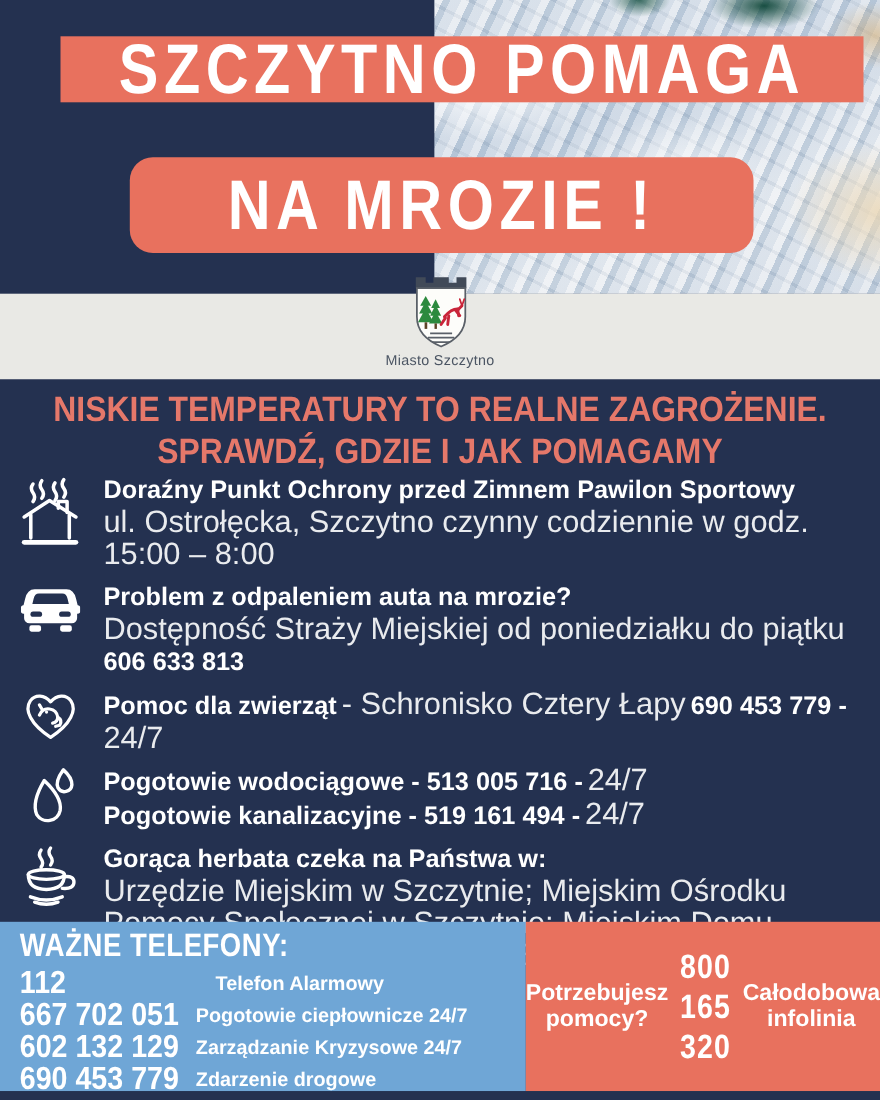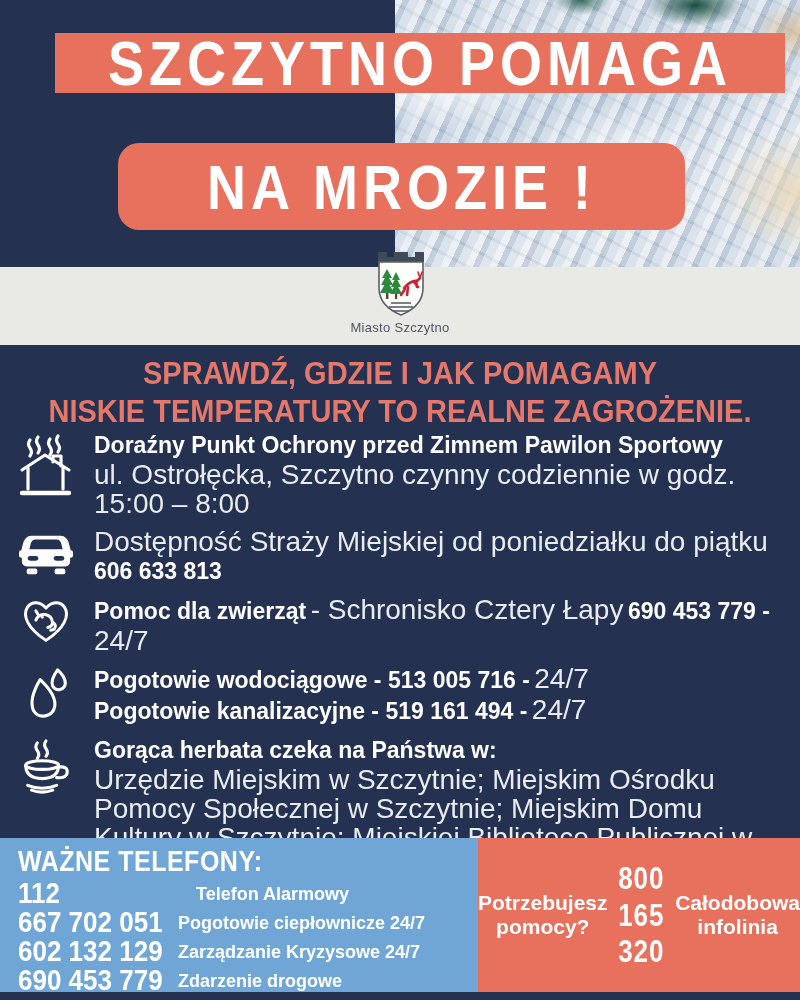--- a/index.html
+++ b/index.html
@@ -118,22 +118,22 @@
         <path d="M20,53 h20"></path>
           <path d="M18,57 h24"></path>
           <path d="M22,61 h16"></path>
       </g>
     </svg>
     <div class="crest-label">Miasto Szczytno</div>
   </div>
 
   <div class="main">
     <div class="headline">
+      <div><span class="cond">NISKIE TEMPERATURY TO REALNE ZAGROŻENIE.</span></div>
       <div><span class="cond">SPRAWDŹ, GDZIE I JAK POMAGAMY</span></div>
-      <div><span class="cond">NISKIE TEMPERATURY TO REALNE ZAGROŻENIE.</span></div>
     </div>
 
     <div class="list">
 
       <div class="item">
         <div class="icon-box">
           <svg width="58" height="66" viewBox="0 0 58 66">
             <g class="st">
               <path d="M13,8 q-3,4 0,8 q3,4 0,8"></path>
                 <path d="M21,5 q-3,4 0,8 q3,4 0,8"></path>
@@ -160,20 +160,21 @@
             <path d="M13,4 h30 q7,0 9,9 l2,8 H2 l2,-8 q2,-9 9,-9 z" fill="#fff"></path>
             <path d="M17,8 h22 q4,0 5,5 l1.2,5 H10.8 L12,13 q1,-5 5,-5 z" fill="#243150"></path>
             <rect x="3" y="20" width="50" height="16" rx="5" fill="#fff"></rect>
             <rect x="9" y="25" width="11" height="5" rx="2.5" fill="#243150"></rect>
             <rect x="36" y="25" width="11" height="5" rx="2.5" fill="#243150"></rect>
             <rect x="8" y="38" width="11" height="6" rx="2" fill="#fff"></rect>
             <rect x="37" y="38" width="11" height="6" rx="2" fill="#fff"></rect>
           </svg>
         </div>
         <div class="item-text">
+          <div class="b">Problem z odpaleniem auta na mrozie?</div>
           <div>
             <span class="r">Dostępność Straży Miejskiej od poniedziałku do piątku</span>
             <span class="b">606 633 813</span>
           </div>
         </div>
       </div>
 
       <div class="item">
         <div class="icon-box">
           <svg width="52" height="48" viewBox="0 0 56 52">

